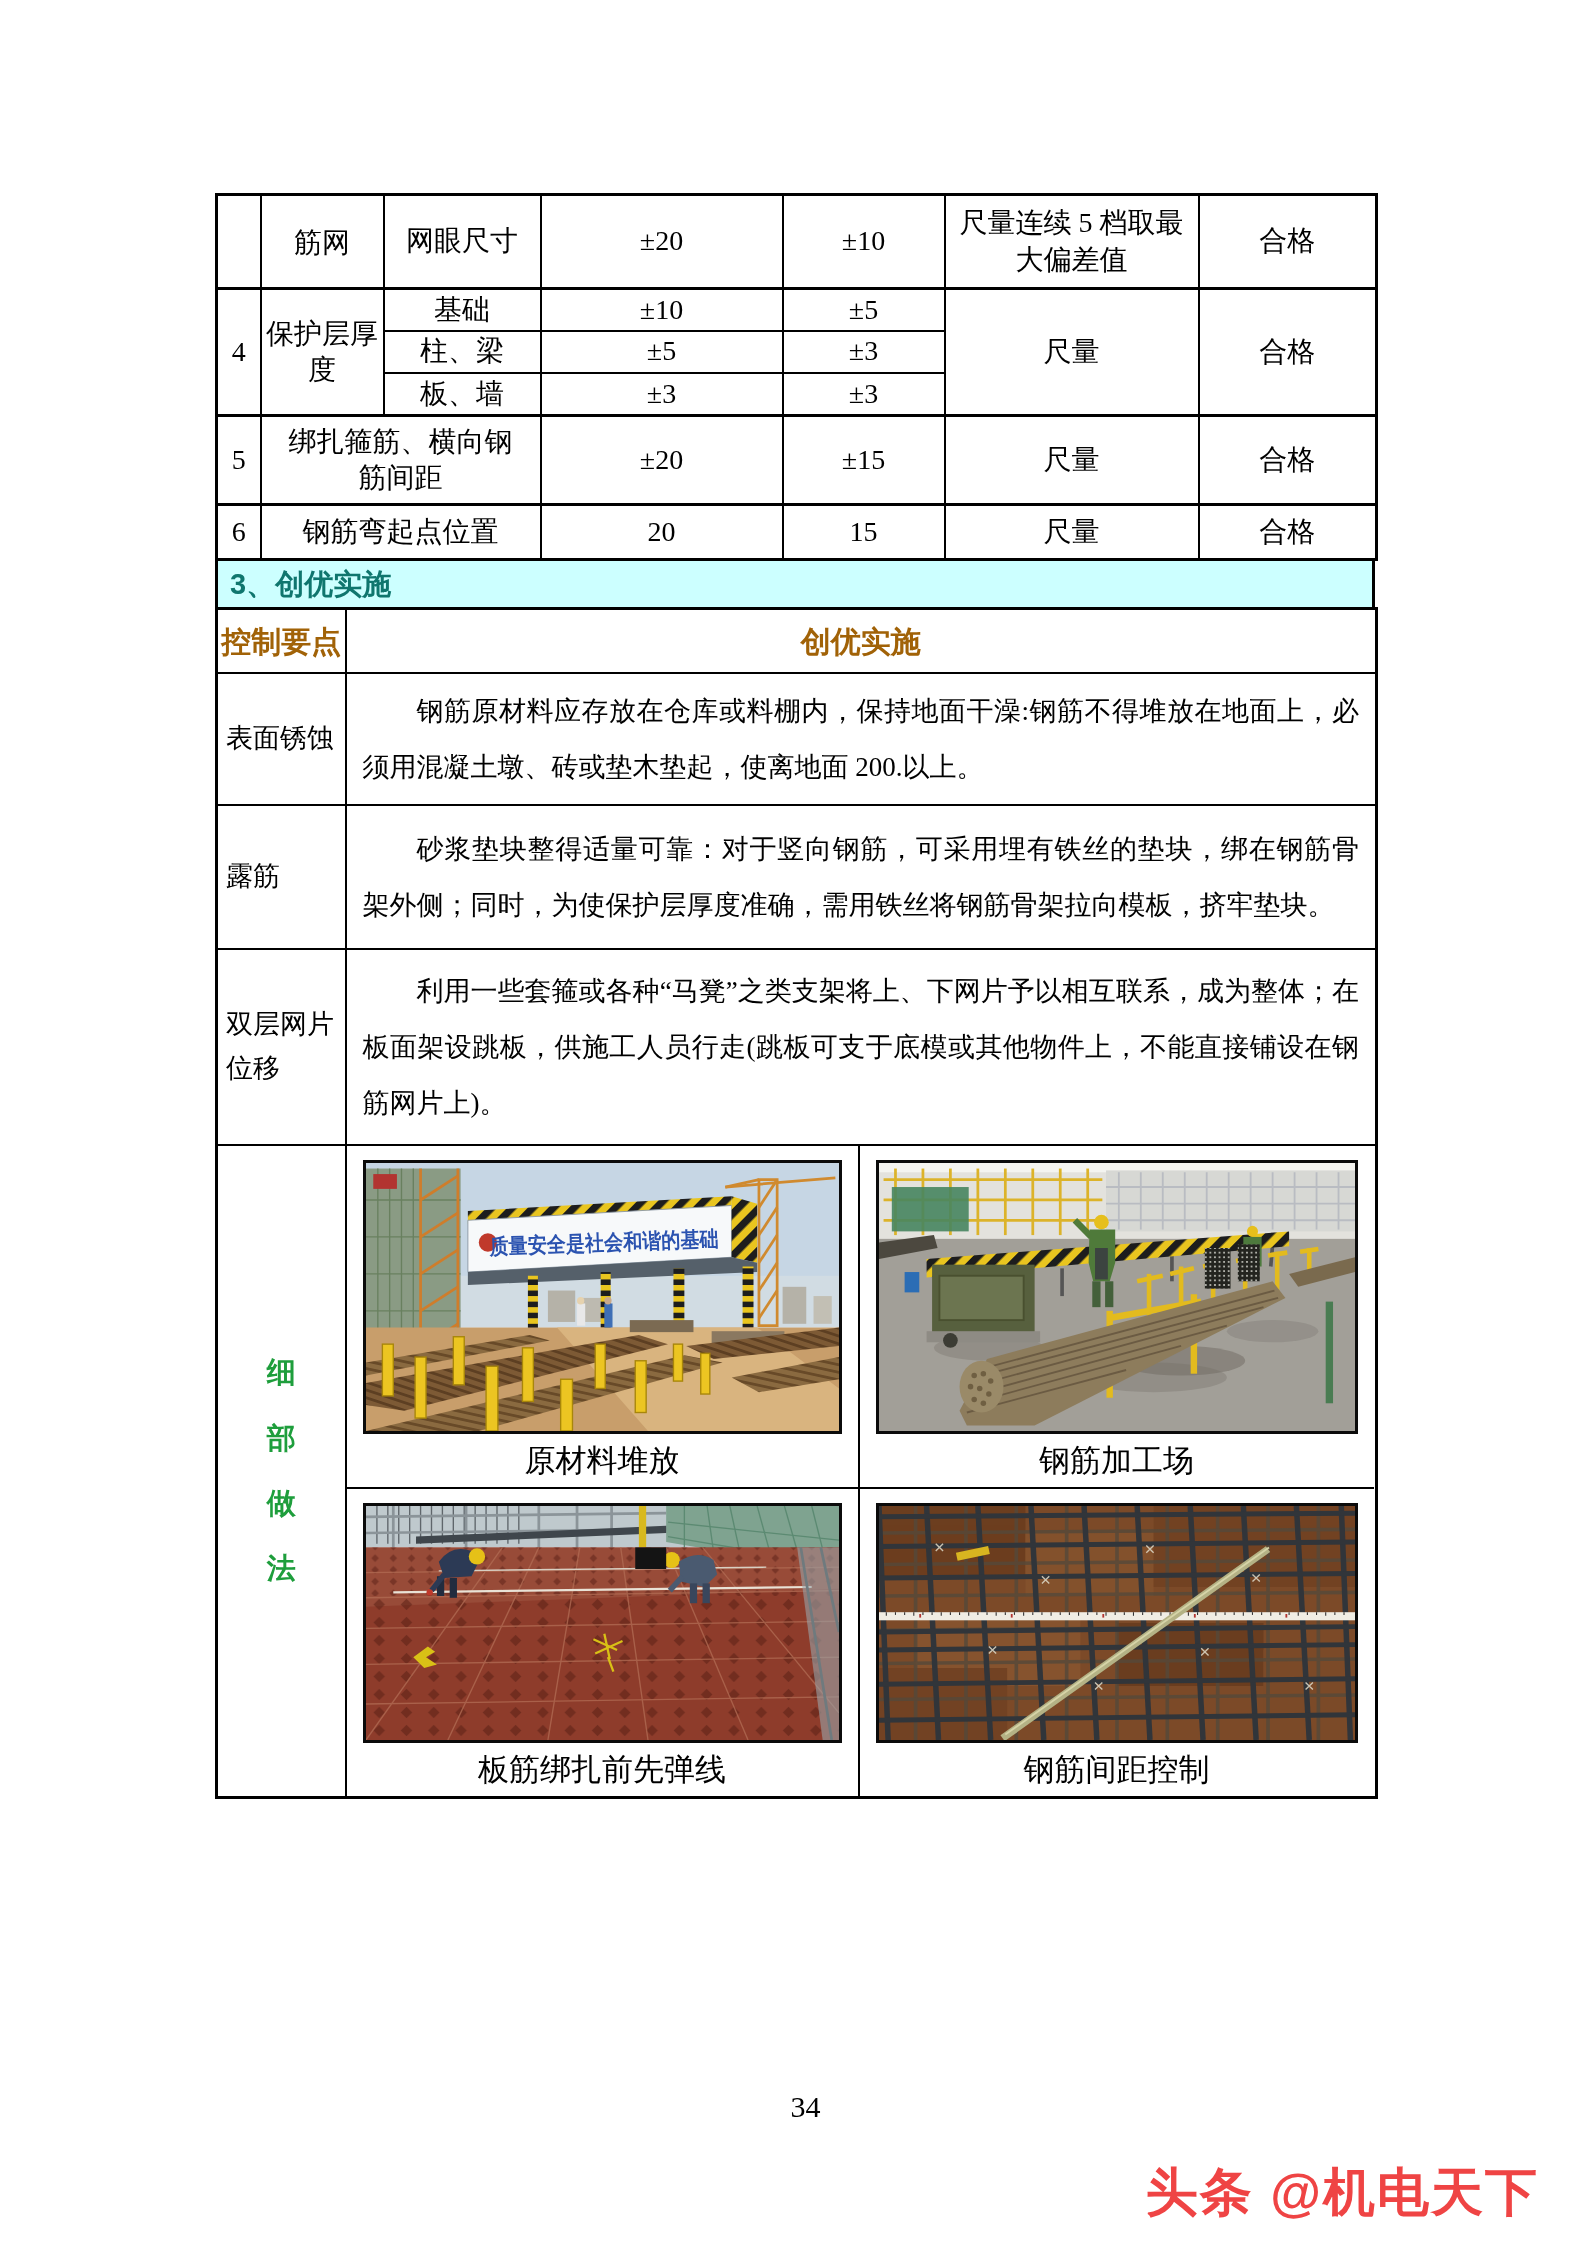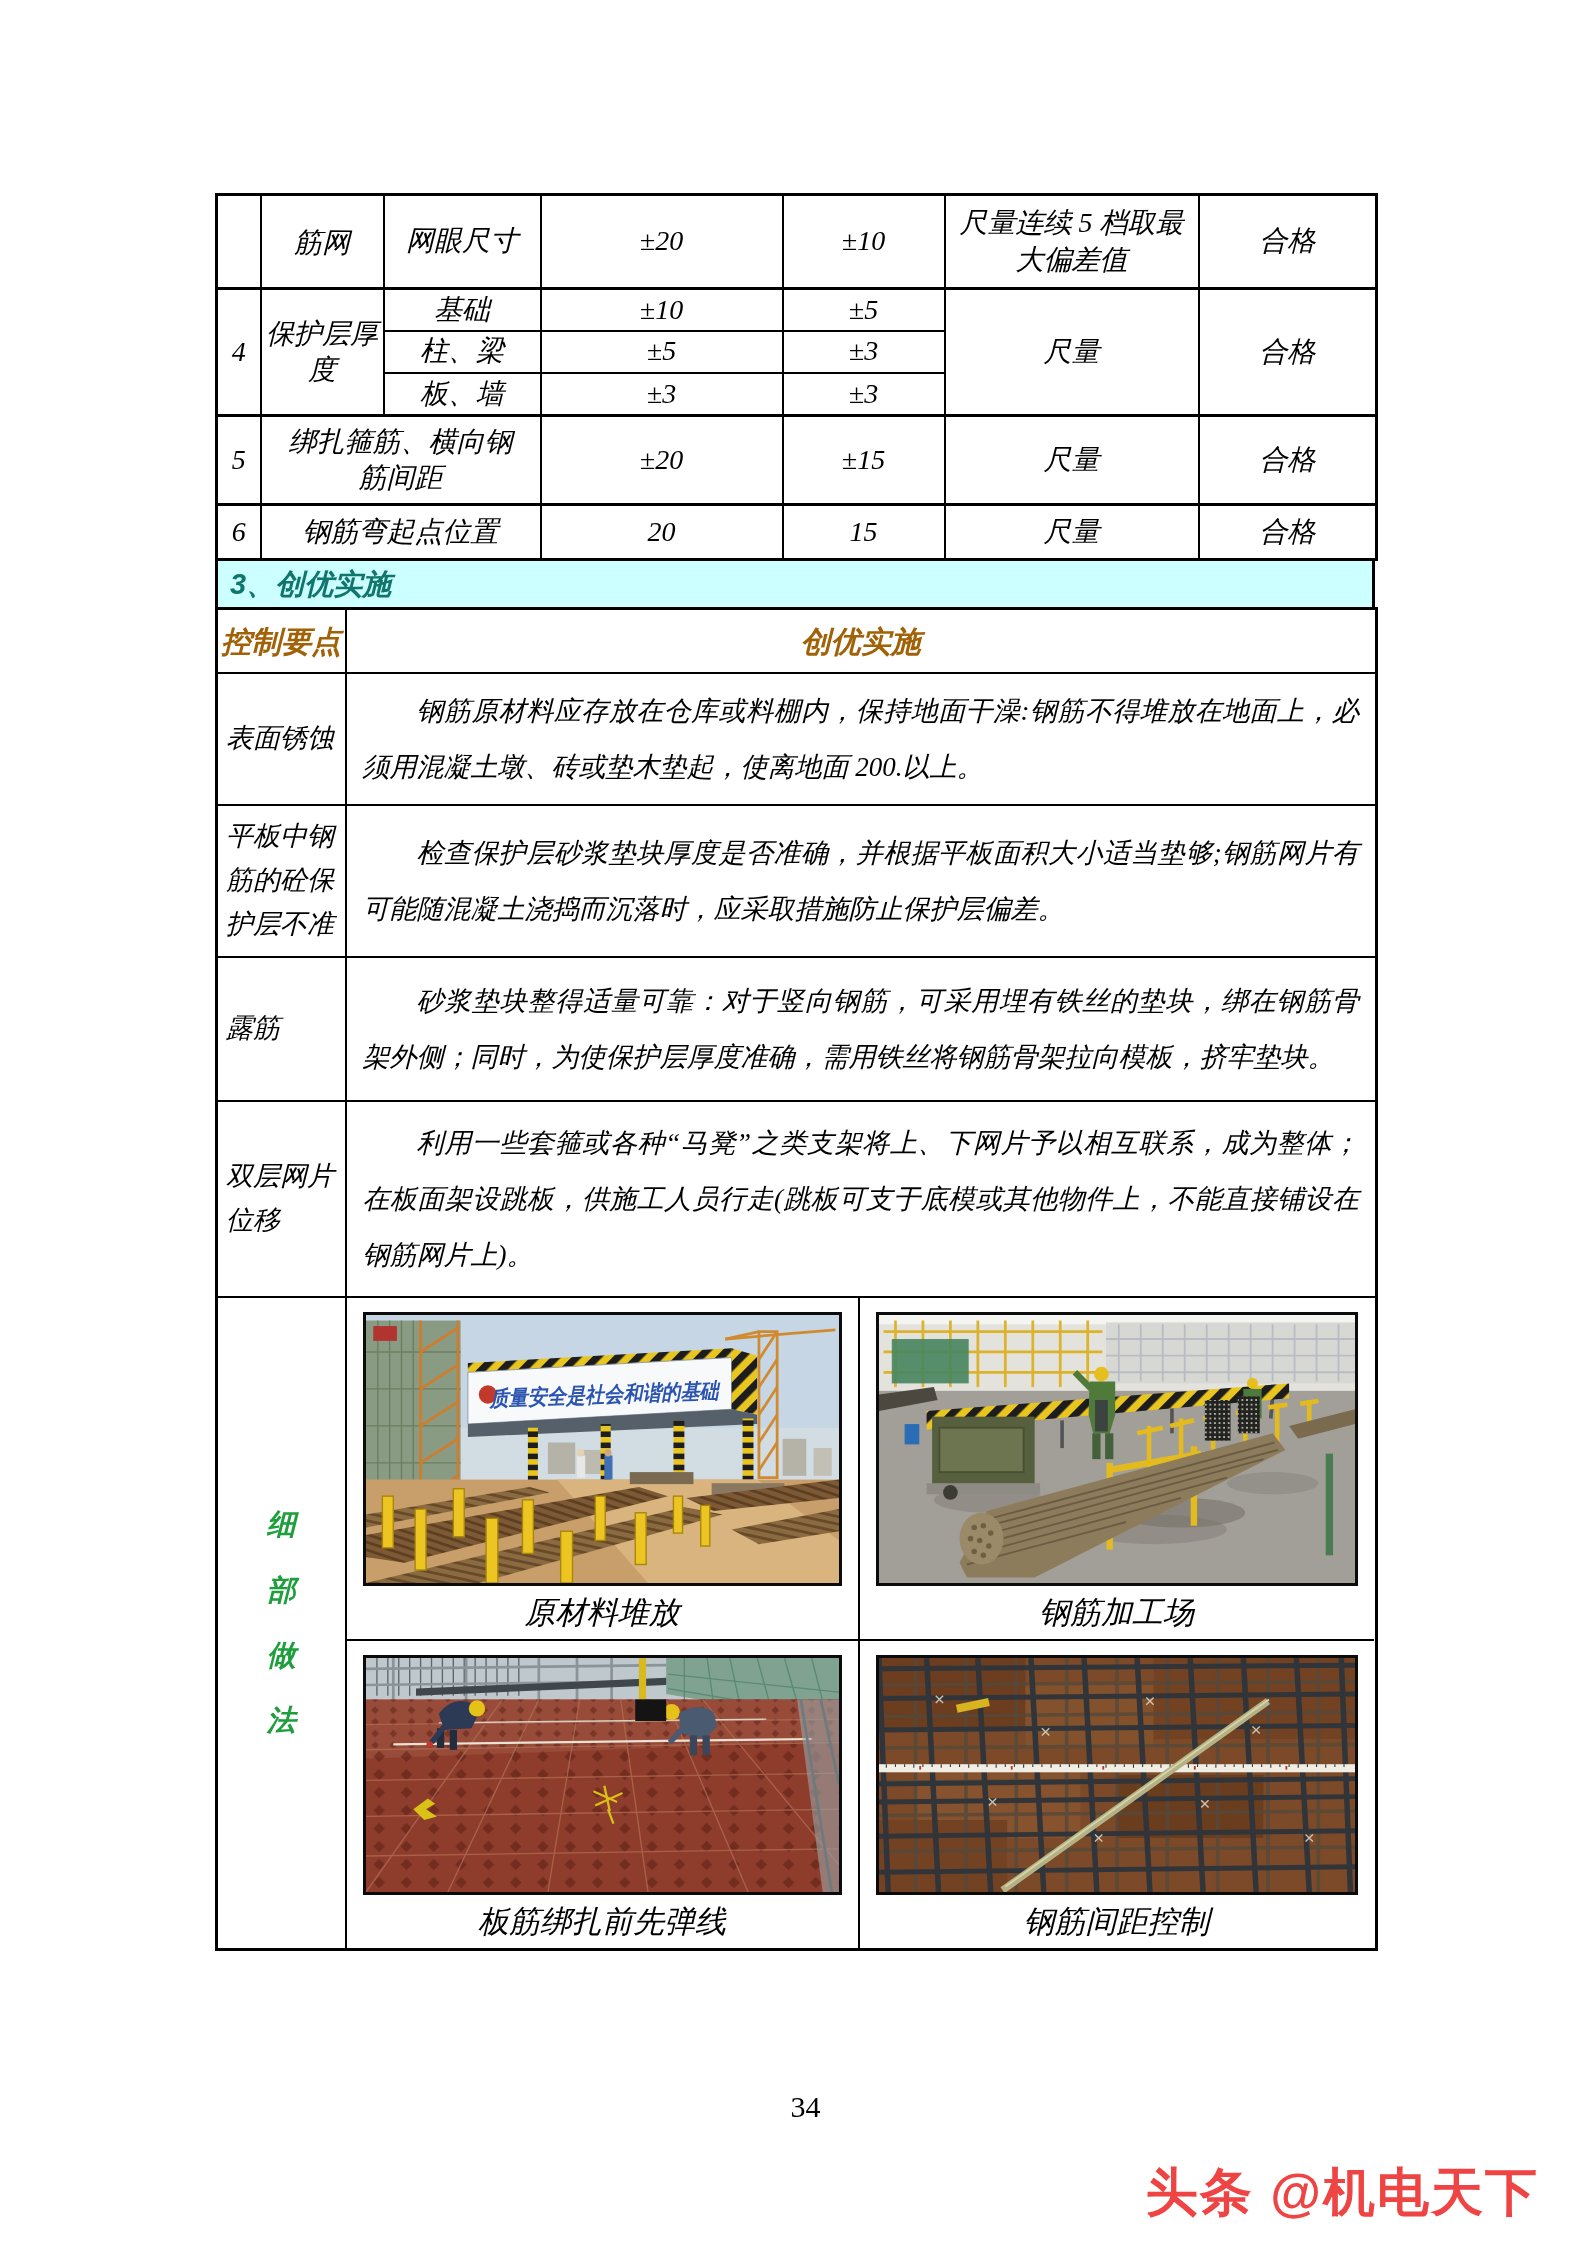--- a/index.html
+++ b/index.html
@@ -1,18 +1,18 @@
 <!DOCTYPE html>
 <html><head>
 <meta charset="utf-8">
 <style>
   html,body{margin:0;padding:0;background:#ffffff;}
   .page{position:relative;width:1587px;height:2245px;background:#fff;overflow:hidden;
         font-family:"Liberation Serif","DejaVu Serif",serif;color:#000;}
-  .content{position:absolute;left:215px;top:193px;width:1160px;font-style:italic;}
+  .content{position:absolute;left:215px;top:193px;width:1160px;}
 
   
   table.tbl{border-collapse:collapse;width:1160px;table-layout:fixed;}
   table.tbl td{border:2px solid #000;text-align:center;vertical-align:middle;
                font-size:28px;line-height:1.3;overflow:hidden;}
   table.tbl{border:3px solid #000;}
   tr.thick td{border-top-width:3px;}
   td.vtop{vertical-align:top;padding-top:4px;}
   td.item-wide{padding:0 14px;}
   td.method{font-size:27px;padding:0 6px;}
@@ -124,24 +124,20 @@
           <col style="width:1031px">
         </colgroup>
       <tbody>
           <tr>
         <td class="hcell">控制要点</td>
         <td class="hcell">创优实施</td>
       </tr>
       <tr class="r1">
         <td class="pt">表面锈蚀</td>
         <td class="tx">钢筋原材料应存放在仓库或料棚内，保持地面干澡:钢筋不得堆放在地面上，必须用混凝土墩、砖或垫木垫起，使离地面 200.以上。</td>
-      </tr>
-      <tr class="r2">
-        <td class="pt">平板中钢筋的砼保护层不准</td>
-        <td class="tx">检查保护层砂浆垫块厚度是否准确，并根据平板面积大小适当垫够;钢筋网片有可能随混凝土浇捣而沉落时，应采取措施防止保护层偏差。</td>
       </tr>
       <tr class="r3">
         <td class="pt">露筋</td>
         <td class="tx">砂浆垫块整得适量可靠：对于竖向钢筋，可采用埋有铁丝的垫块，绑在钢筋骨架外侧；同时，为使保护层厚度准确，需用铁丝将钢筋骨架拉向模板，挤牢垫块。</td>
       </tr>
       <tr class="r4">
         <td class="pt">双层网片位移</td>
         <td class="tx">利用一些套箍或各种“马凳”之类支架将上、下网片予以相互联系，成为整体；在板面架设跳板，供施工人员行走(跳板可支于底模或其他物件上，不能直接铺设在钢筋网片上)。</td>
       </tr>
       <tr>

